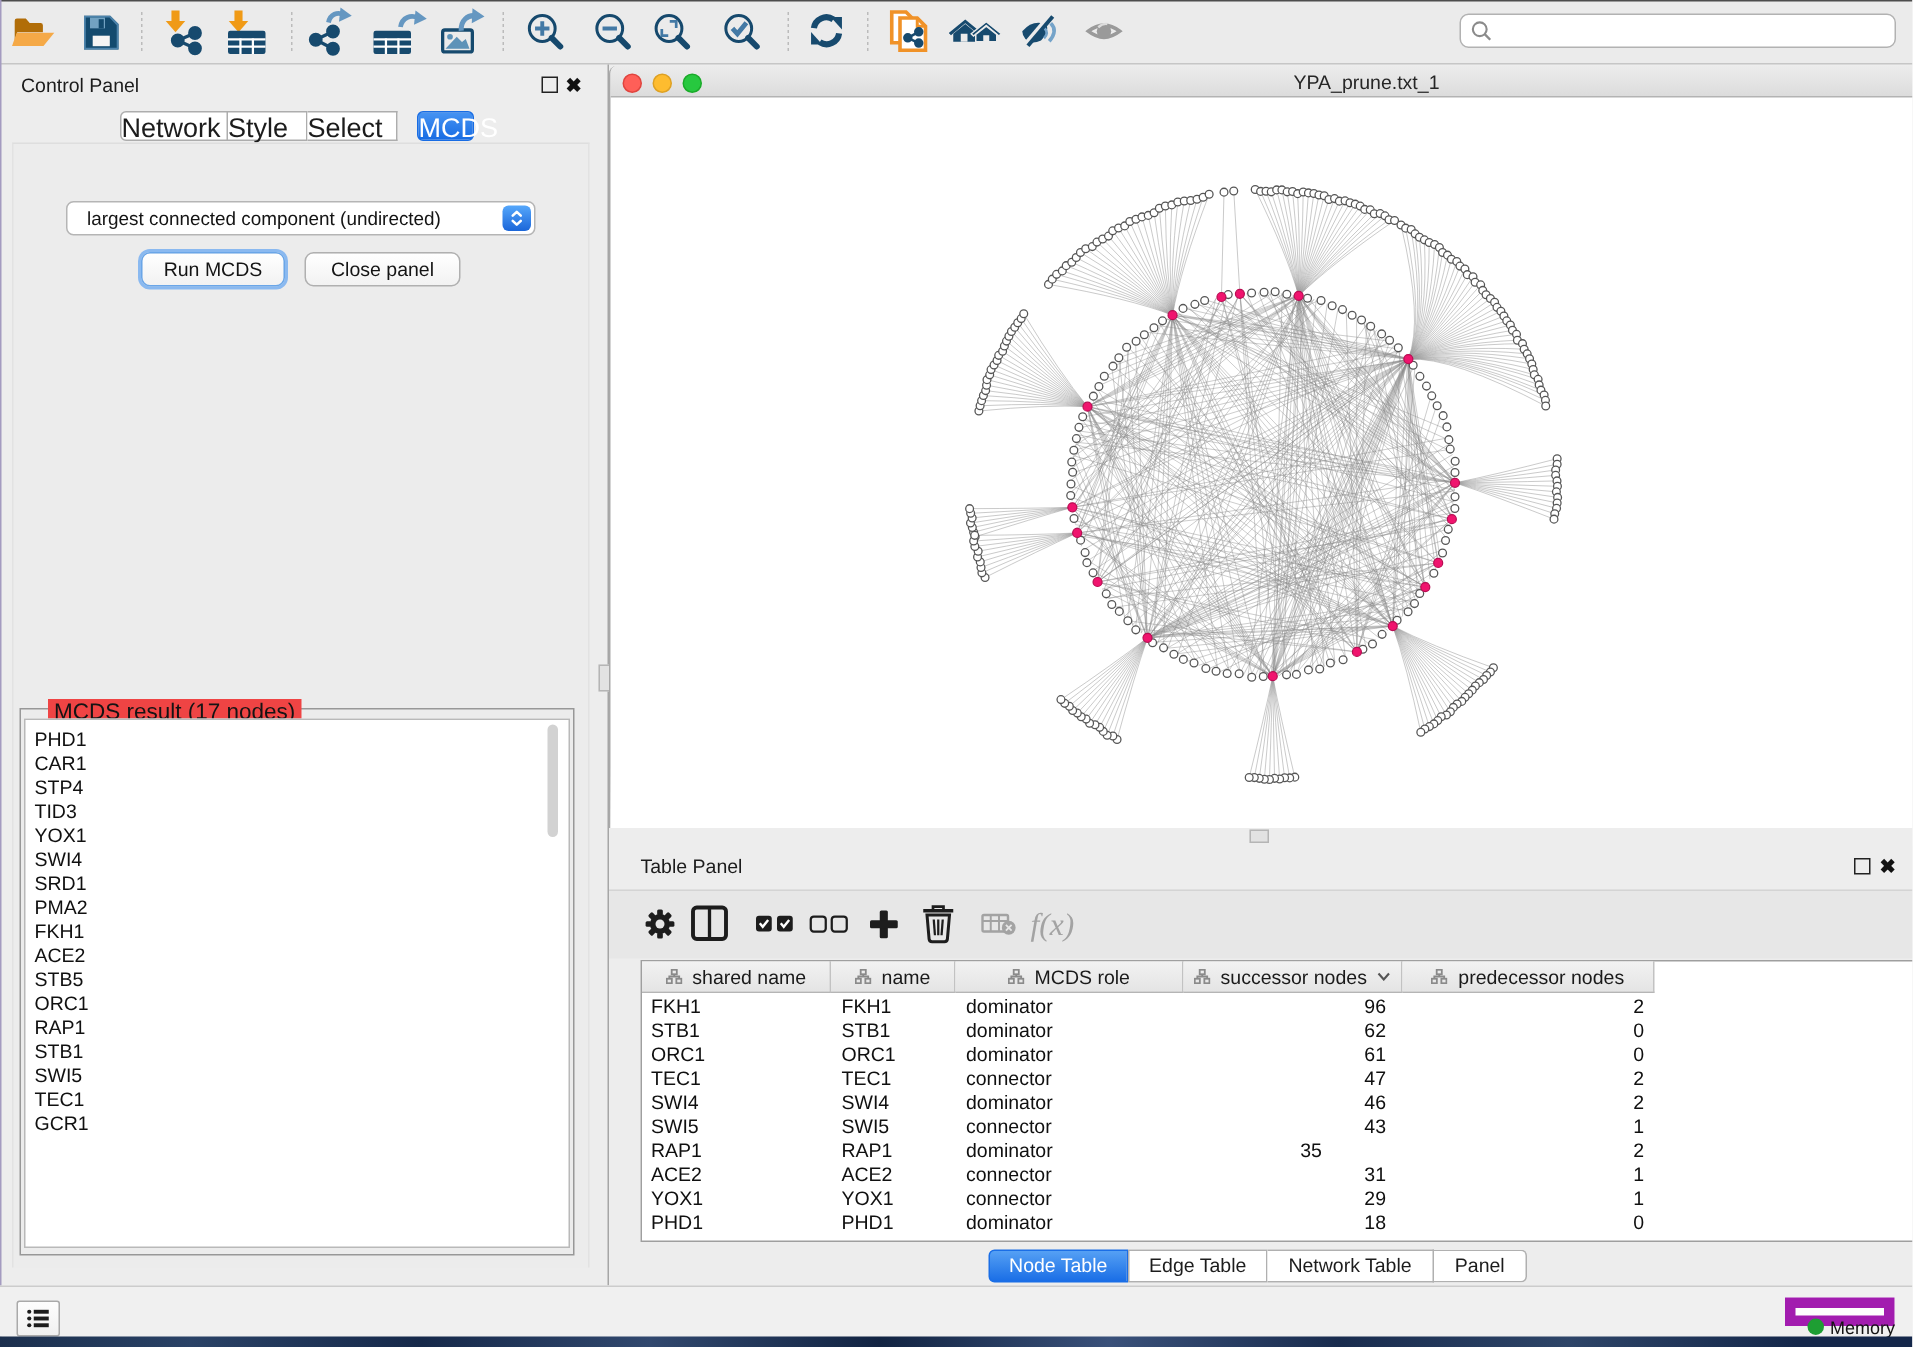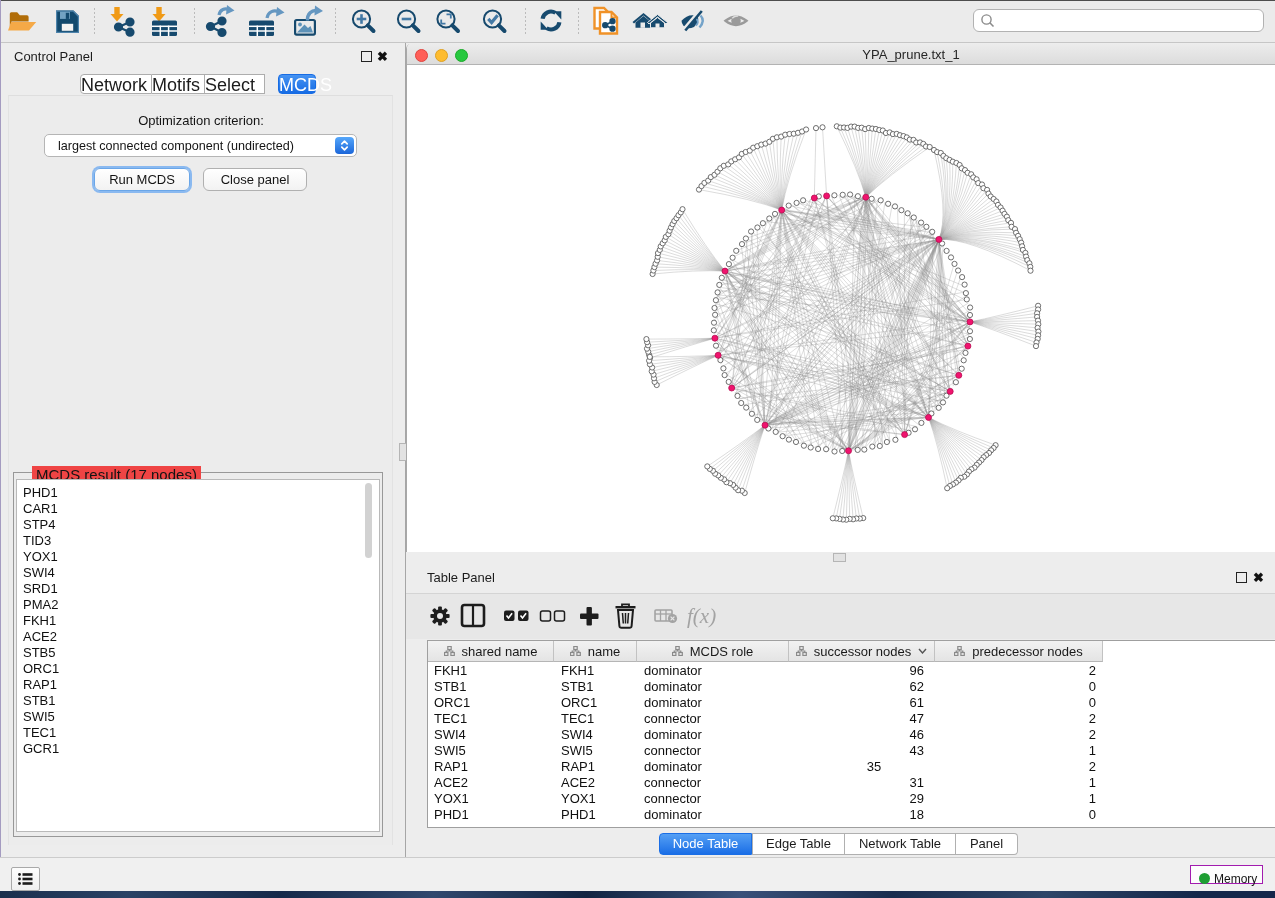--- a/index.html
+++ b/index.html
@@ -43,21 +43,21 @@
 #tp-toolbar{left:406px;top:593px;width:869px;height:46px;background:#e7e7e7;border-top:1px solid #d4d4d4;box-sizing:border-box}
 #tbl{left:427px;top:640px;width:900px;height:188px;background:#fff;border:1px solid #9f9f9f;box-sizing:border-box}
 .hc{position:absolute;top:0;height:21px;background:linear-gradient(180deg,#f2f2f2,#e4e4e4);border-right:1px solid #c2c2c2;border-bottom:1px solid #b5b5b5;box-sizing:border-box;display:flex;align-items:center;justify-content:center;font-size:13px;color:#1a1a1a;gap:7px}
 .cell{position:absolute;font-size:13px;color:#101010}
 #tbl-scroll{position:absolute;right:2px;top:23px;width:9px;height:92px;background:#c4c4c4;border-radius:5px}
 #tbl-track{position:absolute;right:0px;top:1px;width:13px;height:184px;background:#f6f6f6;border-left:1px solid #e3e3e3}
 .btab{position:absolute;top:833px;height:22px;background:#fff;border:1px solid #b0b0b0;box-sizing:border-box;text-align:center;font-size:13px;color:#1c1c1c;line-height:20px}
 #btab-node{background:linear-gradient(180deg,#55a0f4,#1a6ee6);color:#fff;border:1px solid #1a6ee6;border-radius:4px 0 0 4px}
 #statusbar{left:0;top:857px;width:1275px;height:34px;background:#f0f0f0;border-top:1px solid #cccccc;box-sizing:border-box}
 #listbtn{position:absolute;left:11px;top:9px;width:27px;height:22px;background:linear-gradient(180deg,#fdfdfd,#f0f0f0);border:1px solid #a9a9a9;border-radius:2px}
-#membtn{position:absolute;left:1190px;top:7px;width:73px;height:19px;background:#fdfdfd;border:1px solid #a21caf;box-sizing:border-box}
+#membtn{position:absolute;left:1190px;top:7px;width:73px;height:19px;background:#fdfdfd;border:7px solid #a21caf;box-sizing:border-box}
 #memdot{position:absolute;left:8px;top:7px;width:11px;height:11px;border-radius:50%;background:#1e9e33}
 #memtext{position:absolute;left:23px;top:6px;font-size:12px;color:#141414}
 #wallpaper{left:0;top:891px;width:1275px;height:7px;background:linear-gradient(90deg,#1b2f4d,#2a4266 10%,#16294a 22%,#31486e 34%,#122442 46%,#3a517a 58%,#192c4e 70%,#2e4568 82%,#14274a 94%)}
 </style>
 </head>
 <body>
 <div id="app">
 
 <div class="abs" id="tb"></div>
 <svg class="abs" style="left:0;top:0" width="1275" height="43" viewBox="0 0 1275 43">
@@ -192,25 +192,24 @@
 <div class="abs" id="search"></div>
 <svg class="abs" style="left:980px;top:13px" width="16" height="16" viewBox="0 0 16 16">
   <circle cx="6.5" cy="6.5" r="4.6" fill="none" stroke="#8b8b8b" stroke-width="1.4"></circle>
   <line x1="9.8" y1="9.8" x2="13.5" y2="13.5" stroke="#8b8b8b" stroke-width="1.6"></line>
 </svg>
 
 <div class="abs" id="cp-title">Control Panel</div>
 <div class="abs" id="cp-sq"></div>
 <div class="abs xicon" id="cp-x">✖</div>
 <div class="tab" style="left:80px;width:72px;border-radius:4px 0 0 4px">Network</div>
-<div class="tab" style="left:152px;width:53px;border-left:none">Motifs</div>
+<div class="tab" style="left:152px;width:53px;border-left:none">Style</div>
 <div class="tab" style="left:205px;width:60px;border-left:none">Select</div>
 <div class="tab" id="tab-mcds" style="left:278px;width:38px">MCDS</div>
 <div class="abs" id="cp-pane"></div>
-<div class="abs" id="optlabel">Optimization criterion:</div>
 <div class="abs" id="dropdown">
   <div class="abs" id="ddtext">largest connected component (undirected)</div>
   <div id="ddspin">
     <svg width="19" height="17" viewBox="0 0 19 17">
       <path d="M6.8,6.8 L9.5,4.2 L12.2,6.8" fill="none" stroke="#fff" stroke-width="1.7" stroke-linecap="round" stroke-linejoin="round"></path>
       <path d="M6.8,10.2 L9.5,12.8 L12.2,10.2" fill="none" stroke="#fff" stroke-width="1.7" stroke-linecap="round" stroke-linejoin="round"></path>
     </svg>
   </div>
 </div>
 <div class="btn" id="btn-run">Run MCDS</div>

